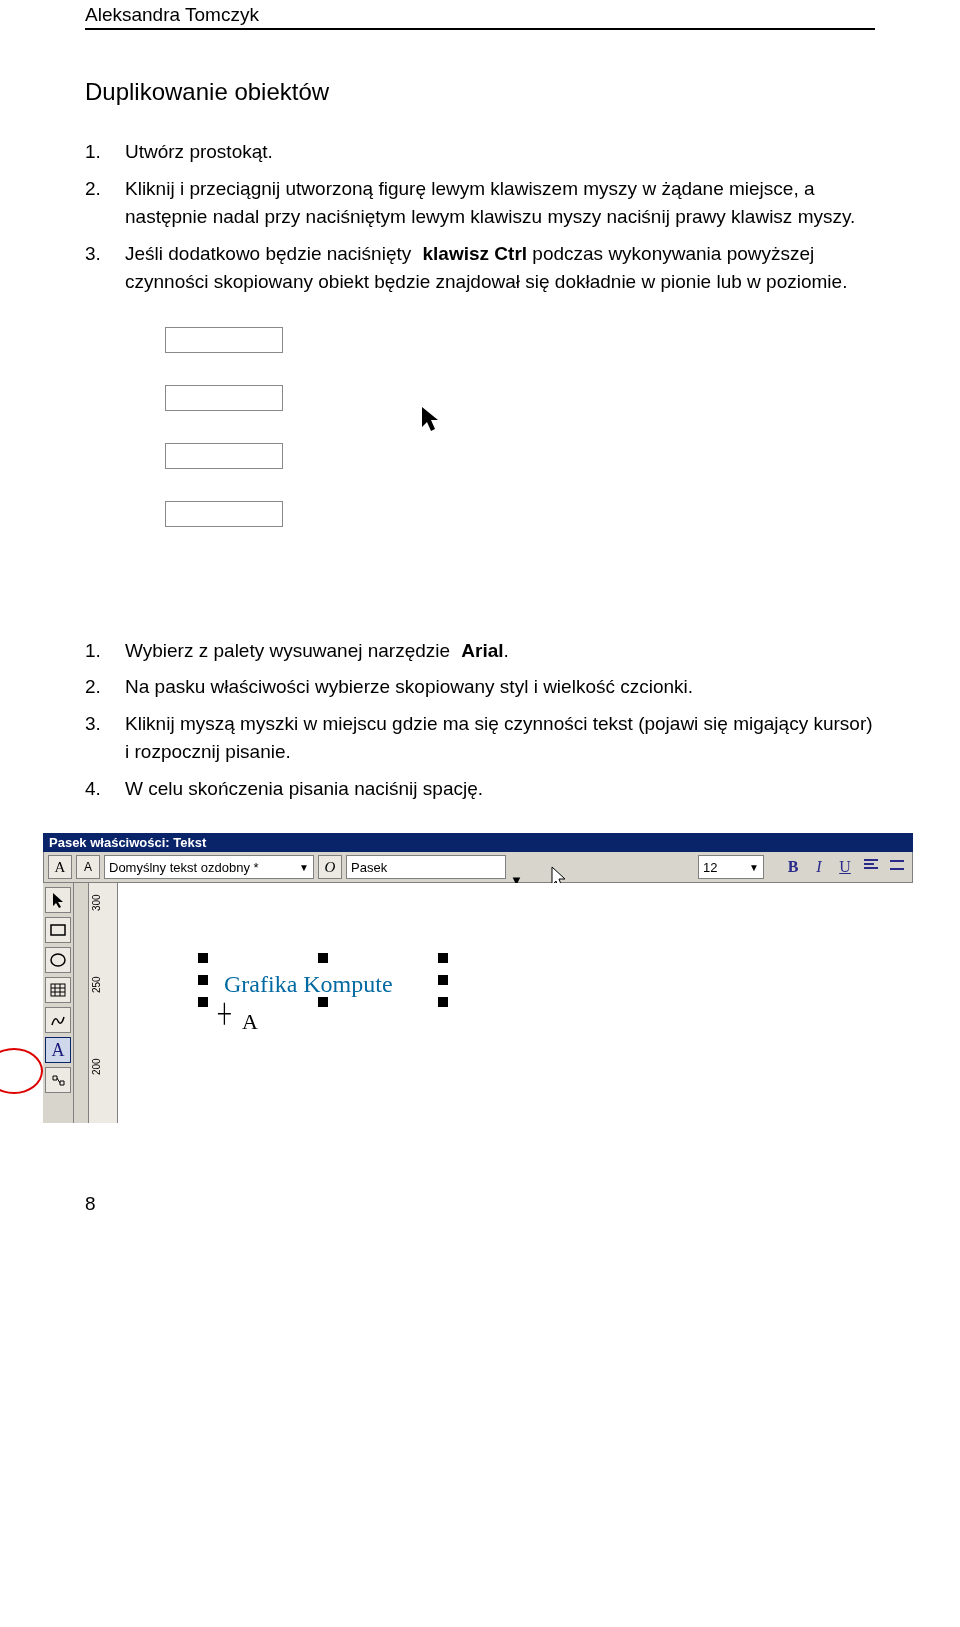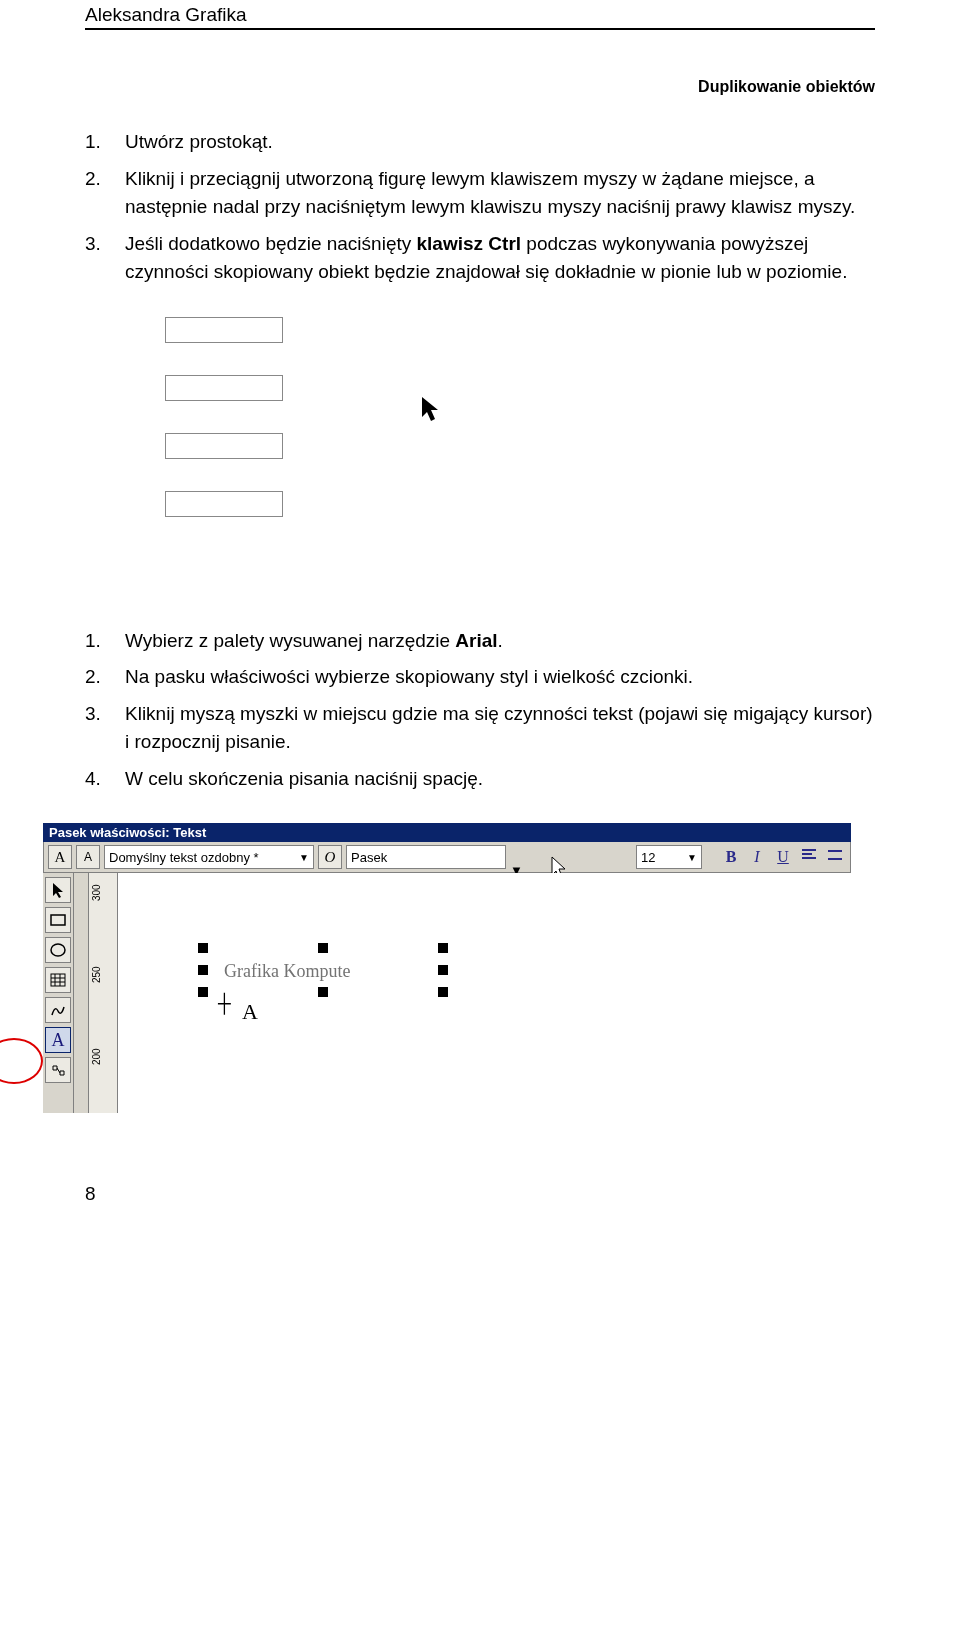--- a/index.html
+++ b/index.html
@@ -17,24 +17,23 @@
   .header-name {
     font-size: 19px;
     padding: 4px 0 2px 0;
   }
   .hr {
     border: none;
     border-top: 2px solid #000;
     margin: 0 0 48px 0;
   }
   .section-title {
-    font-weight: bold;
-    font-size: 16px;
+    font-weight: normal;
+    font-size: 24px;
     margin: 20px 0 32px 0;
-    text-align: right;
   }
   .ol {
     list-style: none;
     padding: 0;
     margin: 0 0 30px 0;
   }
   .ol > li {
     display: flex;
     align-items: flex-start;
     margin-bottom: 8px;
@@ -64,21 +63,21 @@
     position: absolute;
     left: 255px;
     top: 78px;
   }
 
   
   .ol2 { margin-bottom: 30px; }
 
   
   .propbar {
-    width: 808px;
+    width: 870px;
     margin-left: -42px;
   }
   .propbar-title {
     background: linear-gradient(#0a246a,#0a246a);
     color: #fff;
     font-size: 13px;
     font-weight: bold;
     padding: 2px 6px;
   }
   .propbar-body {
@@ -193,22 +192,22 @@
     width: 260px;
   }
   .handle {
     width: 10px;
     height: 10px;
     background: #000;
     position: absolute;
   }
   .textobj .line {
     font-family: "Times New Roman", serif;
-    font-size: 18px;
-    color: #737373;
+    font-size: 24px;
+    color: #0369a1;
     position: absolute;
     top: 18px;
     left: 26px;
     white-space: nowrap;
   }
   .textcursor-A {
     position: absolute;
     top: 56px;
     left: 44px;
     font-family: "Times New Roman", serif;
@@ -231,27 +230,27 @@
     border: 2px solid #d00;
     border-radius: 50%;
     z-index: 5;
   }
 
   .page-num {
     margin-top: 70px;
     font-size: 19px;
   }
 
-  b { font-weight: bold; }
+  b { font-weight: bold; margin-left: 6px; }
 </style>
 </head>
 <body>
 
 <div class="page">
-  <div class="header-name">Aleksandra Grafika</div>
+  <div class="header-name">Aleksandra Tomczyk</div>
   <hr class="hr">
 
   <div class="section-title">Duplikowanie obiektów</div>
 
   <ul class="ol">
     <li>
       <span class="num">1.</span>
       <span class="txt">Utwórz prostokąt.</span>
     </li>
     <li>

